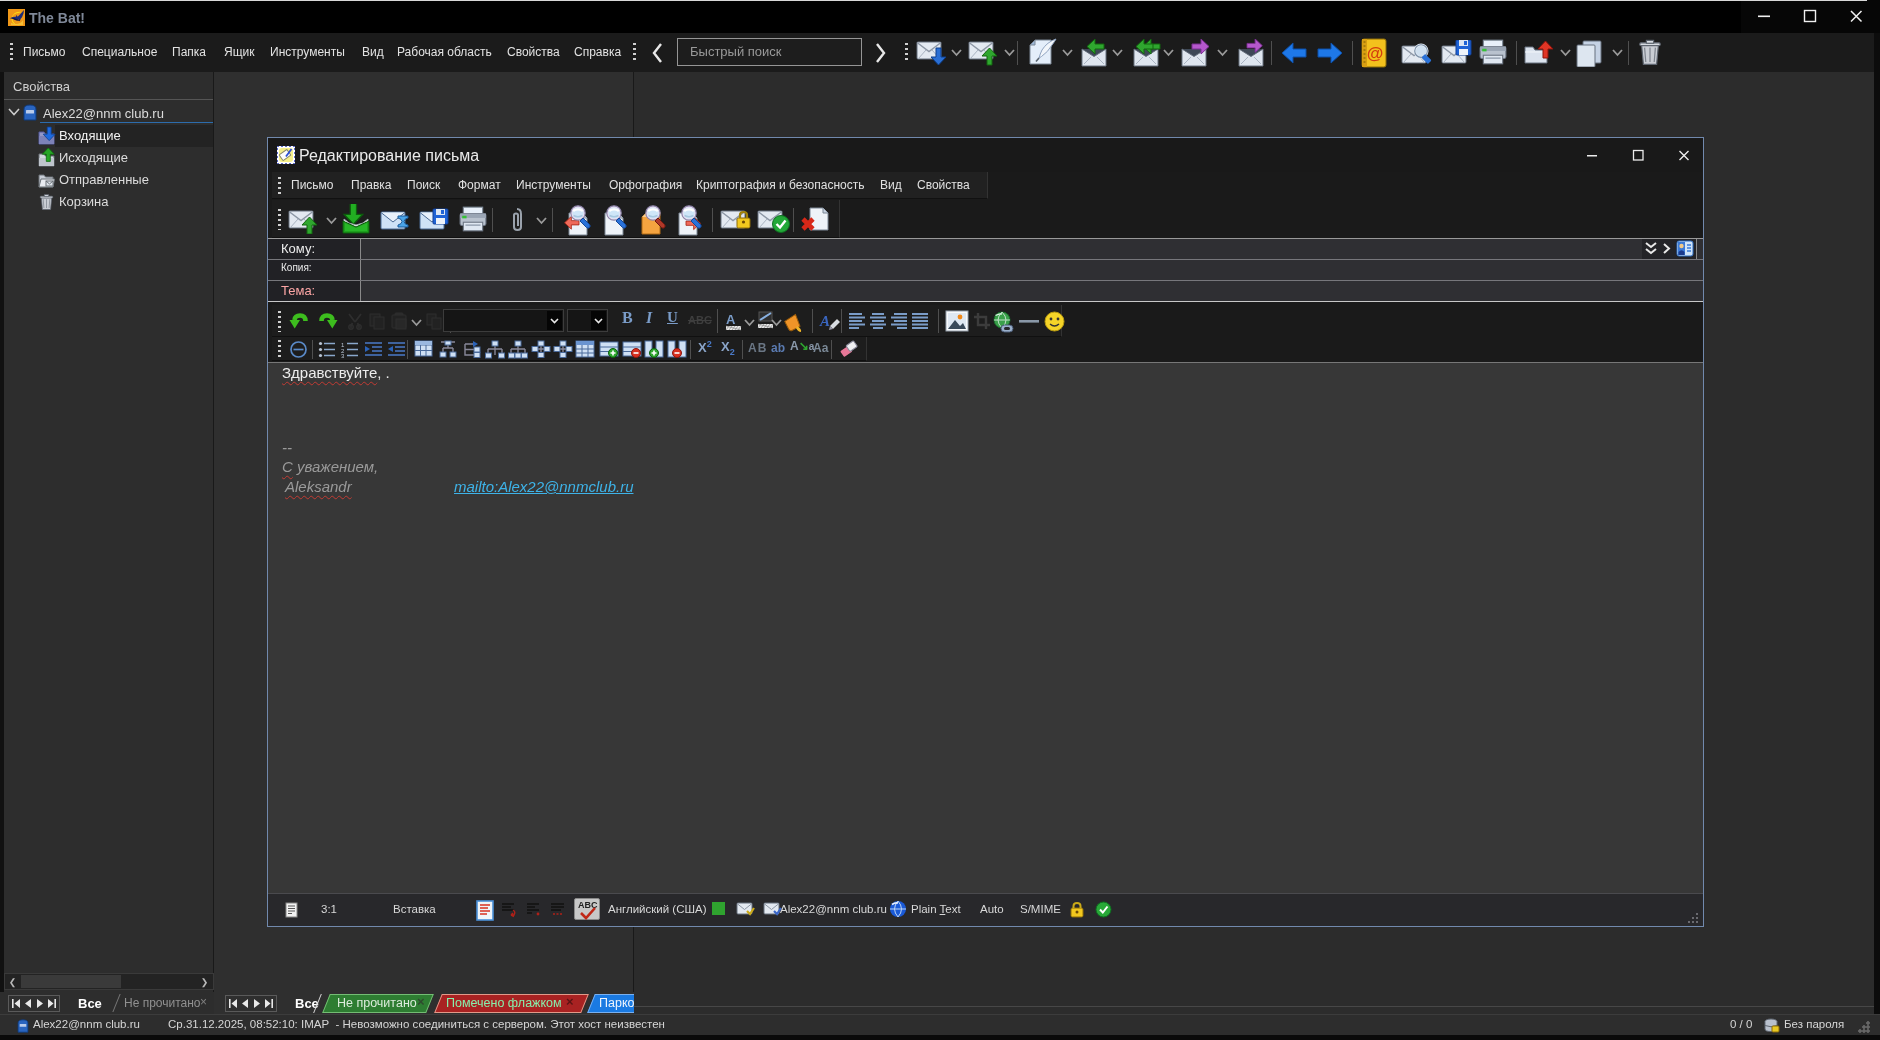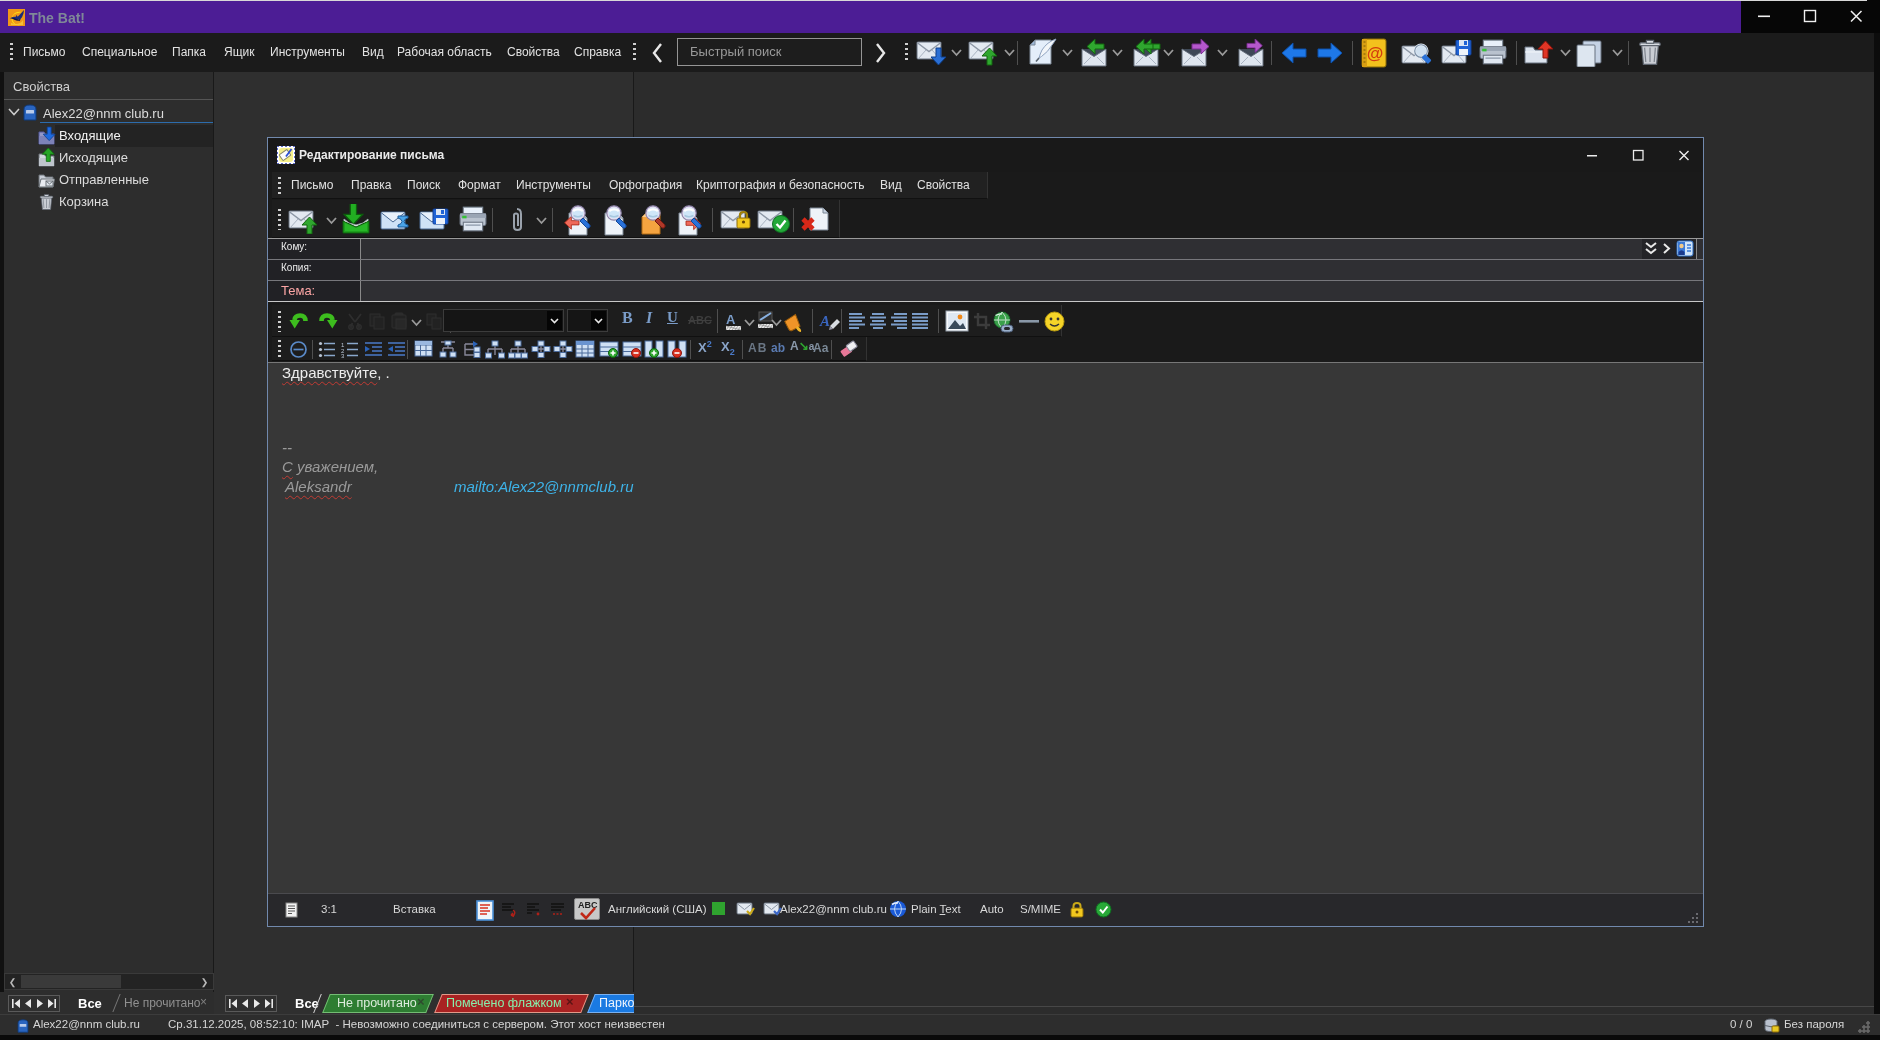--- a/index.html
+++ b/index.html
@@ -2,21 +2,21 @@
 <html><head>
 <meta charset="utf-8">
 <style>
 * { margin:0; padding:0; box-sizing:border-box; }
 html,body { width:1880px; height:1040px; overflow:hidden; background:#2e2e2e;
   font-family:"Liberation Sans", sans-serif; }
 .abs { position:absolute; }
 #app { position:absolute; left:0; top:0; width:1880px; height:1040px; background:#2c2c2c; }
 
 
-#titlebar { left:0; top:0; width:1880px; height:33px; background:#4c1d95; border-top:1px solid #d8d8d8; }
+#titlebar { left:0; top:0; width:1880px; height:33px; background:#000000; border-top:1px solid #d8d8d8; }
 #wctrl { left:1741px; top:0; width:139px; height:33px; background:#060606; }
 
 
 #menustrip { left:0; top:33px; width:1880px; height:39px; background:#1b1b1b; }
 .mitem { position:absolute; top:0; height:39px; line-height:39px; color:#e2e2e2; font-size:12px; }
 .grip2 { position:absolute; width:3px; background:repeating-linear-gradient(to bottom,#d0d0d0 0 2px,transparent 2px 5px); }
 
 
 #leftpanel { left:0; top:72px; width:214px; height:942px; background:#2d2d2d; border-right:1px solid #191919; }
 #midpanel { left:214px; top:72px; width:420px; height:942px; background:#2f2f2f; border-right:1px solid #191919; }
@@ -376,21 +376,21 @@
   <div class="abs" id="bstrip"></div>
   <div class="abs" id="compose">
     <div class="abs" id="ctitle">
       <svg class="abs" style="left:9px;top:8px" width="18" height="18" viewBox="0 0 18 18">
         <rect width="18" height="18" fill="#fff"></rect>
         <rect width="18" height="18" fill="none" stroke="#5a6ac8" stroke-width="2" stroke-dasharray="2 2"></rect>
         <rect x="2" y="2" width="14" height="14" rx="3" fill="#f6f08a"></rect>
         <rect x="3.2" y="5.5" width="9.5" height="7" rx="0.5" fill="#fdfdfd" stroke="#8a8a6a" transform="rotate(-35 8 9)"></rect>
         <path d="M14.5 3 L9 10.5" stroke="#2a50d8" stroke-width="1.8"></path>
       </svg>
-      <div class="abs" style="left:31px;top:0;height:34px;line-height:35px;color:#eaeaea;font-weight:bold;font-size:12px">Редактирование письма</div>
+      <div class="abs" style="left:31px;top:0;height:34px;line-height:35px;color:#eaeaea;font-weight:normal;font-size:16px">Редактирование письма</div>
       <svg class="abs" style="left:1313px;top:0" width="115" height="34" viewBox="0 0 115 34">
         <rect x="6" y="17" width="10" height="1.5" fill="#ececec"></rect>
         <rect x="52.5" y="12.5" width="9.5" height="9.5" fill="none" stroke="#ececec" stroke-width="1.3"></rect>
         <path d="M98.5 13 L107.5 22 M107.5 13 L98.5 22" stroke="#ececec" stroke-width="1.4"></path>
       </svg>
     </div>
     <div class="abs" id="cmenubar">
         <div class="abs" id="cmenupanel"></div>
       <div class="grip2" style="left:10px;top:5px;height:17px"></div>
       <div class="cmitem" style="left:23px">Письмо</div>
@@ -478,21 +478,21 @@
       <div class="sep" style="left:525px;top:8px;height:24px"></div>
       <svg class="abs" style="left:532px;top:5px" width="30" height="30" viewBox="0 0 30 30">
           <use href="#page" transform="translate(9,2)"></use>
           <path d="M3 14 L13 24 M13 14 L3 24" stroke="#d82818" stroke-width="4.6"></path>
         </svg>
     </div>
     <div class="abs" id="cfields">
       <div class="abs" style="left:0;top:0;width:1435px;height:1px;background:#9a9a9a"></div>
       <div class="abs" style="left:0;top:1px;width:1435px;height:20px;background:#2f2f33"></div>
       <div class="abs" style="left:0;top:1px;width:93px;height:20px;background:#212125;border-right:1px solid #8a8a8a"></div>
-      <div class="abs" style="left:13px;top:3px;color:#ececec;font-size:10px">Кому:</div>
+      <div class="abs" style="left:13px;top:3px;color:#ececec;font-size:13px">Кому:</div>
       <div class="abs" style="left:1374px;top:1px;width:54px;height:20px;background:#232327"></div>
       <svg class="abs" style="left:1376px;top:4px" width="14" height="13" viewBox="0 0 14 13">
           <path d="M2 1 L7 5 L12 1 M2 7 L7 11 L12 7" stroke="#e8e8e8" stroke-width="2" fill="none"></path>
         </svg>
       <svg class="abs" style="left:1394px;top:5px" width="9" height="11" viewBox="0 0 9 11">
           <path d="M2 1 L7 5.5 L2 10" stroke="#e8e8e8" stroke-width="2" fill="none"></path>
         </svg>
       <svg class="abs" style="left:1408px;top:2px" width="18" height="17" viewBox="0 0 18 17">
           <rect x="1" y="1" width="16" height="15" rx="2" fill="#cfe4fa" stroke="#2a6ac0"></rect>
           <rect x="2" y="2" width="7" height="13" fill="#3a7ad8"></rect>
@@ -741,21 +741,21 @@
       <svg class="abs" style="left:571px;top:3px" width="20" height="19" viewBox="0 0 20 19">
           <rect x="2" y="8" width="10" height="7" rx="1" transform="rotate(-35 7 11)" fill="#e87898"></rect>
           <rect x="8" y="3" width="9" height="7" rx="1" transform="rotate(-35 12 6)" fill="#f0f0f2" stroke="#889"></rect>
         </svg>
     </div>
     <div class="abs" id="cbody">
       <div class="abs" style="left:14px;top:1px;font-size:15px;color:#ececec"><span style="text-decoration:underline wavy #c23b33 1px;text-underline-offset:3px">Здравствуйте</span>, .</div>
       <div class="abs" style="left:14px;top:76px;font-size:15px;color:#9a9a9a;font-style:italic">--</div>
       <div class="abs" style="left:14px;top:95px;font-size:15px;color:#9a9a9a;font-style:italic"><span style="text-decoration:underline wavy #c23b33 1px;text-underline-offset:3px">С</span> уважением,</div>
       <div class="abs" style="left:17px;top:115px;font-size:15px;color:#9a9a9a;font-style:italic"><span style="text-decoration:underline wavy #c23b33 1px;text-underline-offset:3px">Aleksandr</span></div>
-      <div class="abs" style="left:186px;top:115px;font-size:15px;color:#3eb3e8;font-style:italic"><span style="">mailto:Alex22@nnmclub.ru</span></div>
+      <div class="abs" style="left:186px;top:115px;font-size:15px;color:#3eb3e8;font-style:italic"><span style="text-decoration:underline">mailto:Alex22@nnmclub.ru</span></div>
     </div>
     <div class="abs" id="cstatus">
       <svg class="abs" style="left:17px;top:8px" width="13" height="16" viewBox="0 0 13 16">
           <rect x="1" y="1" width="11" height="14" fill="#f2f2f2" stroke="#888"></rect>
           <path d="M3 4 L10 4 M3 6.5 L10 6.5 M3 9 L10 9 M3 11.5 L7 11.5" stroke="#555"></path>
         </svg>
       <div class="abs" style="left:53px;top:9px">3:1</div>
       <div class="abs" style="left:125px;top:9px">Вставка</div>
       <svg class="abs" style="left:208px;top:6px" width="18" height="21" viewBox="0 0 18 21">
           <rect x="1" y="1" width="16" height="19" fill="#f0f4f8" stroke="#4a90d8" stroke-width="1.6"></rect>

